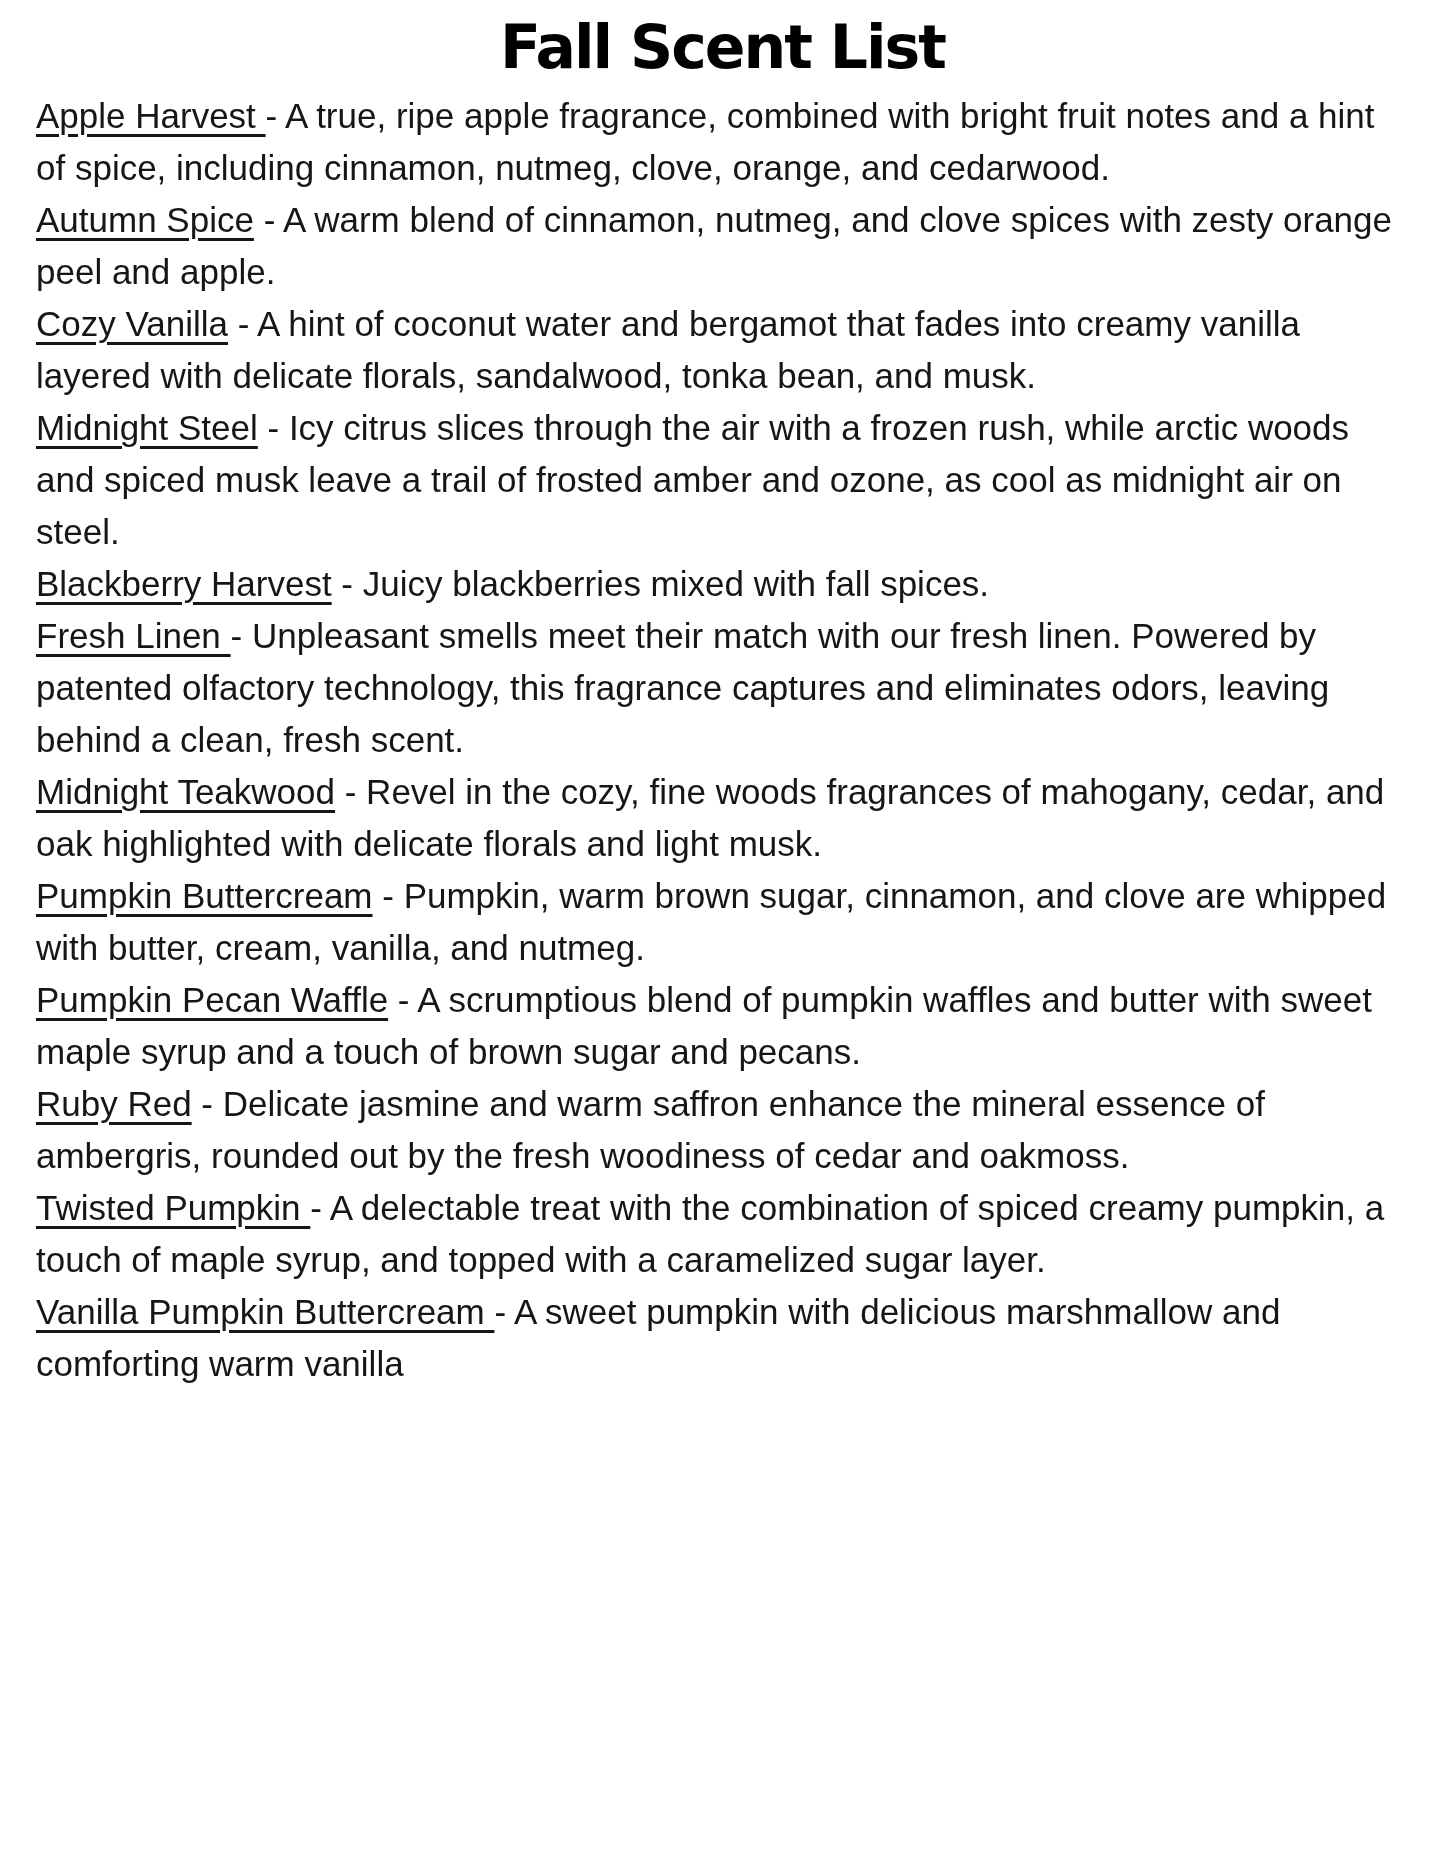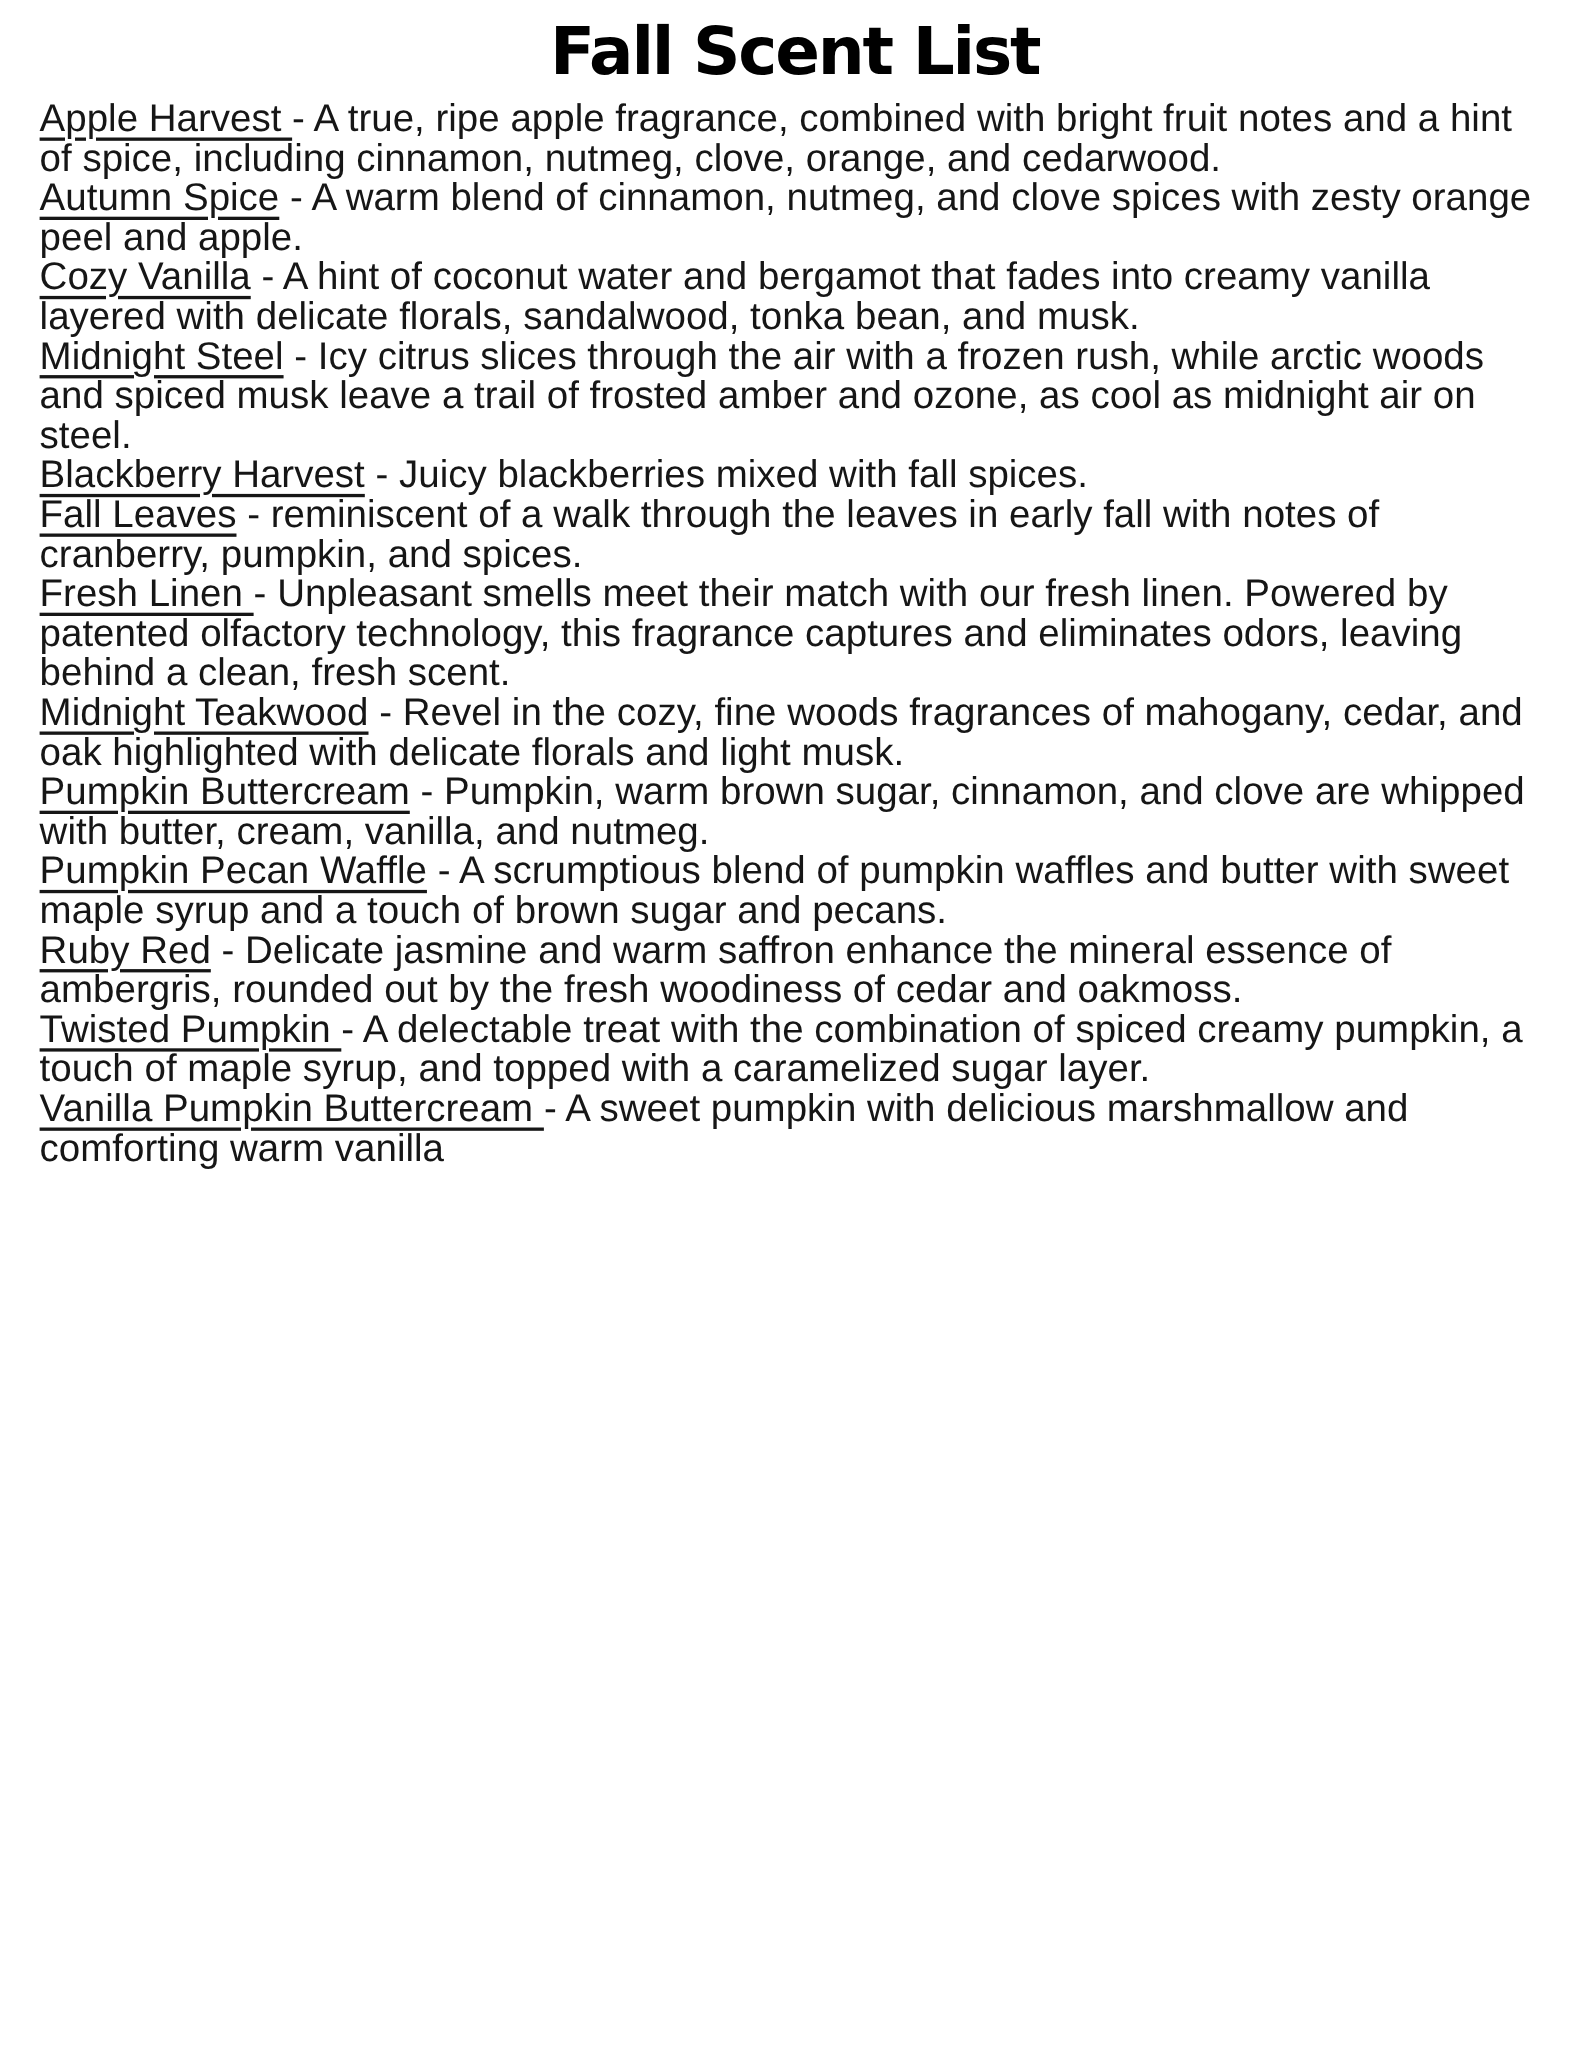--- a/index.html
+++ b/index.html
@@ -23,21 +23,21 @@
     font-weight: 900;
     font-size: 60px;
     line-height: 1.1;
     letter-spacing: -2px;
     color: #000000;
   }
   .scent-list {
     padding: 0 36px;
     color: #161616;
     font-size: 35px;
-    line-height: 36px;
+    line-height: 52px;
     font-weight: 400;
   }
   .entry {
     margin: 0;
     padding: 0;
   }
   .scent-name {
     text-decoration: underline;
     text-decoration-thickness: 2.5px;
     text-underline-offset: 6px;
@@ -48,21 +48,20 @@
 
 <div class="page">
   <h1 class="title">Fall Scent List</h1>
 
   <main class="scent-list">
     <p class="entry"><span class="scent-name">Apple Harvest </span><span class="scent-desc">- A true, ripe apple fragrance, combined with bright fruit notes and a hint of spice, including cinnamon, nutmeg, clove, orange, and cedarwood.</span></p>
     <p class="entry"><span class="scent-name">Autumn Spice</span><span class="scent-desc"> - A warm blend of cinnamon, nutmeg, and clove spices with zesty orange peel and apple.</span></p>
     <p class="entry"><span class="scent-name">Cozy Vanilla</span><span class="scent-desc"> - A hint of coconut water and bergamot that fades into creamy vanilla layered with delicate florals, sandalwood, tonka bean, and musk.</span></p>
     <p class="entry"><span class="scent-name">Midnight Steel</span><span class="scent-desc"> - Icy citrus slices through the air with a frozen rush, while arctic woods and spiced musk leave a trail of frosted amber and ozone, as cool as midnight air on steel.</span></p>
     <p class="entry"><span class="scent-name">Blackberry Harvest</span><span class="scent-desc"> - Juicy blackberries mixed with fall spices.</span></p>
-    <p class="entry"><span class="scent-name">Fall Leaves</span><span class="scent-desc"> - reminiscent of a walk through the leaves in early fall with notes of cranberry, pumpkin, and spices.</span></p>
     <p class="entry"><span class="scent-name">Fresh Linen </span><span class="scent-desc">- Unpleasant smells meet their match with our fresh linen. Powered by patented olfactory technology, this fragrance captures and eliminates odors, leaving behind a clean, fresh scent.</span></p>
     <p class="entry"><span class="scent-name">Midnight Teakwood</span><span class="scent-desc"> - Revel in the cozy, fine woods fragrances of mahogany, cedar, and oak highlighted with delicate florals and light musk.</span></p>
     <p class="entry"><span class="scent-name">Pumpkin Buttercream</span><span class="scent-desc"> - Pumpkin, warm brown sugar, cinnamon, and clove are whipped with butter, cream, vanilla, and nutmeg.</span></p>
     <p class="entry"><span class="scent-name">Pumpkin Pecan Waffle</span><span class="scent-desc"> - A scrumptious blend of pumpkin waffles and butter with sweet maple syrup and a touch of brown sugar and pecans.</span></p>
     <p class="entry"><span class="scent-name">Ruby Red</span><span class="scent-desc"> - Delicate jasmine and warm saffron enhance the mineral essence of ambergris, rounded out by the fresh woodiness of cedar and oakmoss.</span></p>
     <p class="entry"><span class="scent-name">Twisted Pumpkin </span><span class="scent-desc">- A delectable treat with the combination of spiced creamy pumpkin, a touch of maple syrup, and topped with a caramelized sugar layer.</span></p>
     <p class="entry"><span class="scent-name">Vanilla Pumpkin Buttercream </span><span class="scent-desc">- A sweet pumpkin with delicious marshmallow and comforting warm vanilla</span></p>
   </main>
 </div>
 

